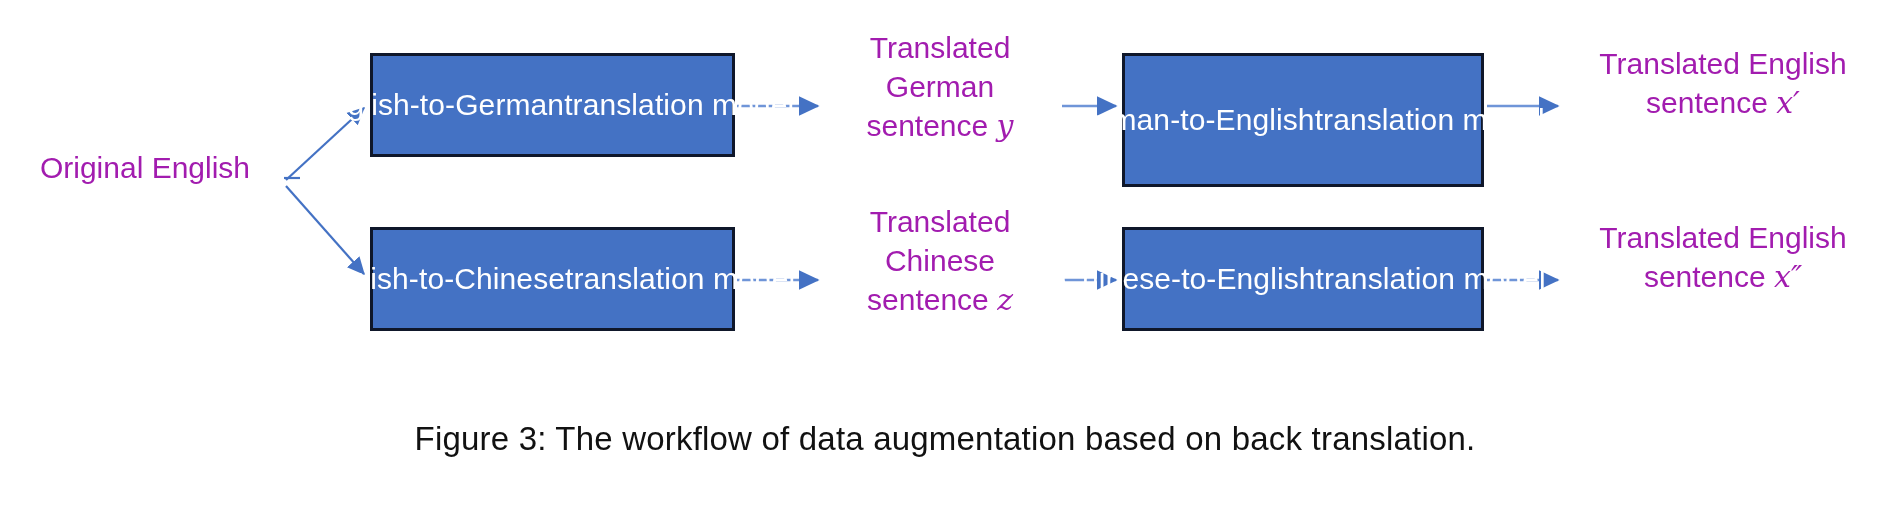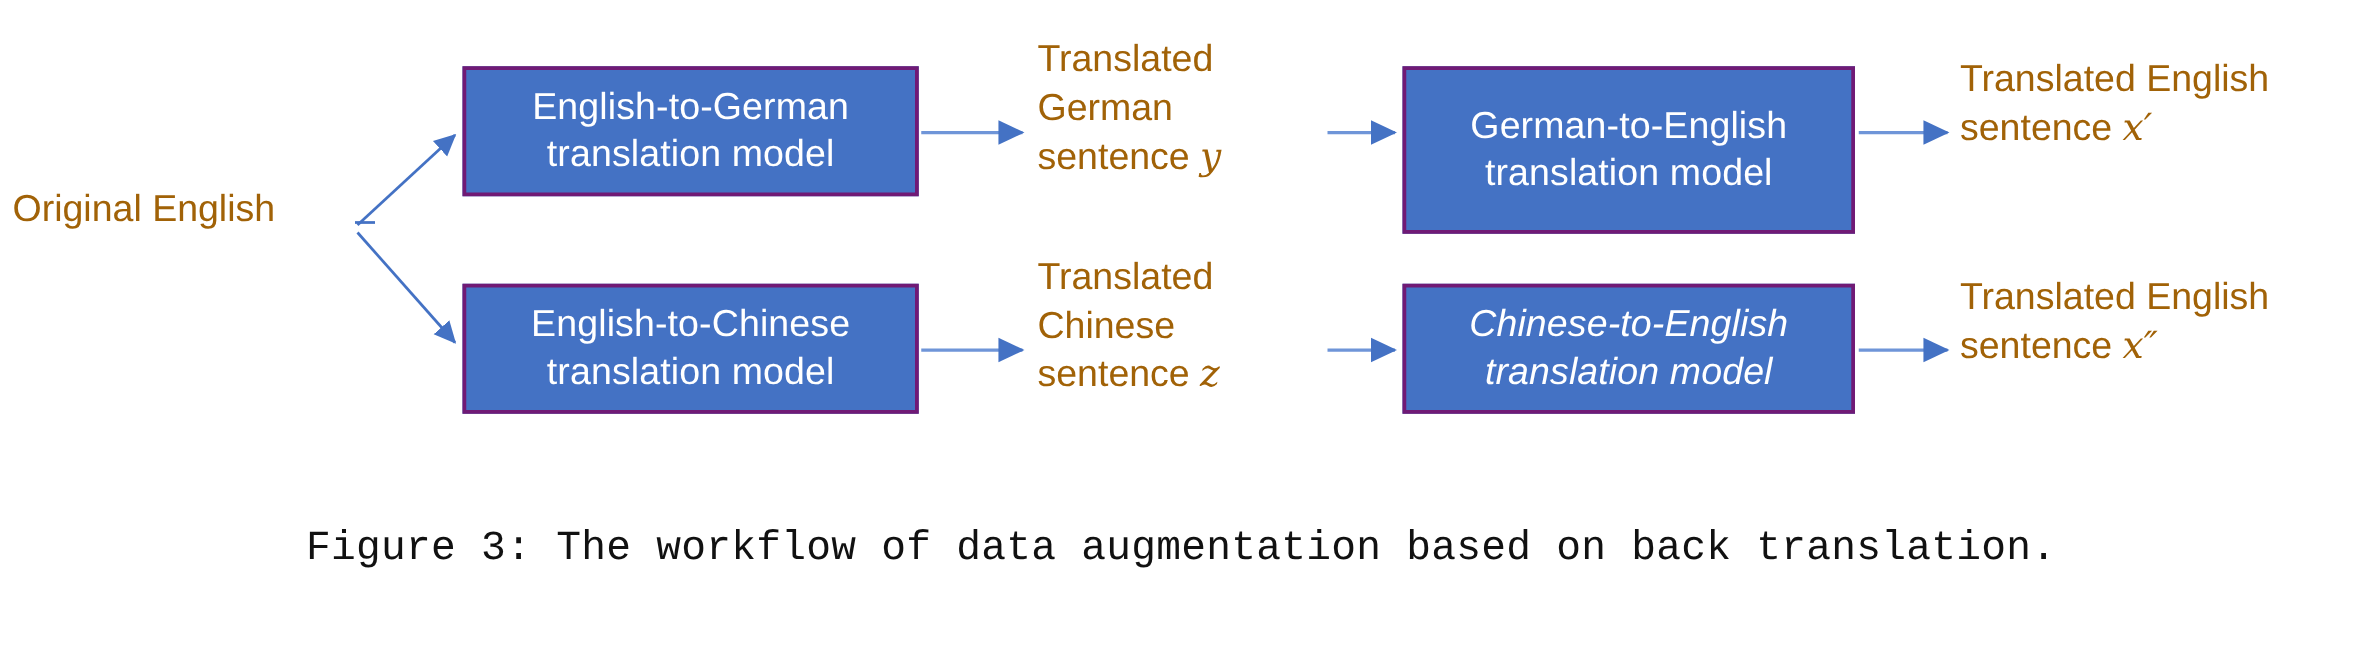--- a/index.html
+++ b/index.html
@@ -31,47 +31,48 @@
     width: 1890px;
     height: 516px;
     pointer-events: none;
   }
 
   
   .proc-box {
     position: absolute;
     box-sizing: border-box;
     background: #4472c4;
-    border: 3px solid #701a75;
+    border: 3px solid #0f172a;
     color: #ffffff;
     display: flex;
-    flex-direction: column;
+    flex-direction: row;
     align-items: center;
     justify-content: center;
     font-size: 30px;
     line-height: 1.28;
     letter-spacing: 0.1px;
     text-align: center;
   }
   .proc-box .ln {
     display: block;
     white-space: nowrap;
   }
 
   #box-en-de { left: 370px; top: 53px;  width: 365px; height: 104px; }
   #box-de-en { left: 1122px; top: 53px; width: 362px; height: 134px; }
   #box-en-zh { left: 370px; top: 227px; width: 365px; height: 104px; }
-  #box-zh-en { left: 1122px; top: 227px; width: 362px; height: 104px; font-style: italic; }
+  #box-zh-en { left: 1122px; top: 227px; width: 362px; height: 104px; }
 
   
   .txt-label {
     position: absolute;
-    color: #a16207;
+    color: #a21caf;
     font-size: 30px;
     line-height: 1.30;
+    text-align: center;
     white-space: nowrap;
   }
   .txt-label .ln { display: block; }
   .mathvar {
     font-family: "DejaVu Serif", serif;
     font-style: italic;
     font-size: 30px;
   }
 
   #label-original    { left: 10px;   top: 148px; width: 270px; }
@@ -81,21 +82,21 @@
   #label-out-dprime  { left: 1568px; top: 218px; width: 310px; }
 
   
   #figure-caption {
     position: absolute;
     left: 0;
     top: 420px;
     width: 1890px;
     text-align: center;
     color: #111111;
-    font-family: Liberation Mono, monospace;
+    font-family: Liberation Sans, sans-serif;
     font-size: 33px;
     letter-spacing: 0.2px;
     white-space: nowrap;
   }
 </style>
 </head>
 <body>
 
 <div id="figure-canvas">
 

